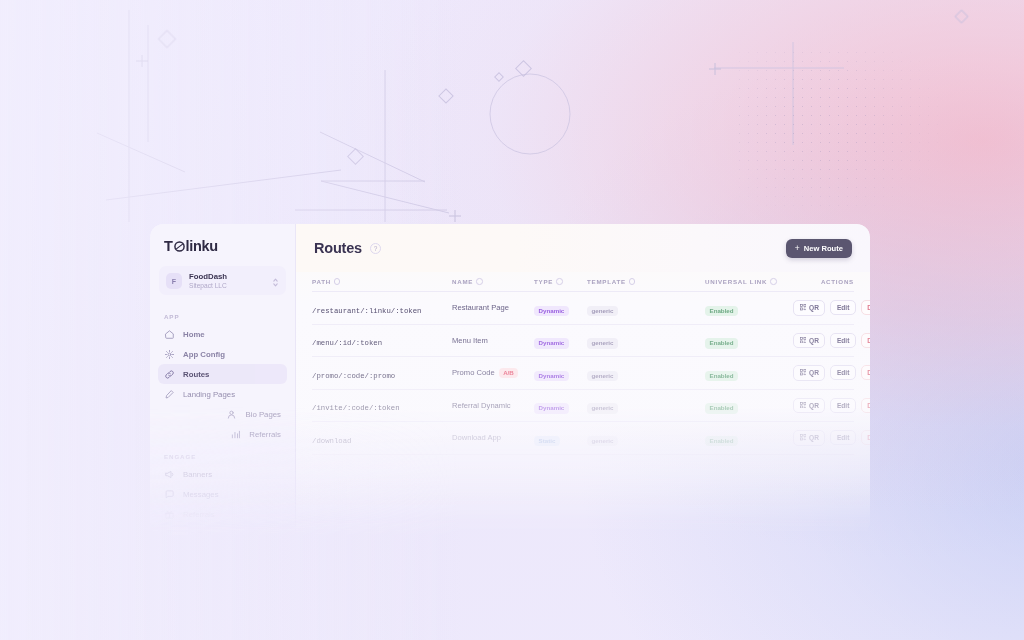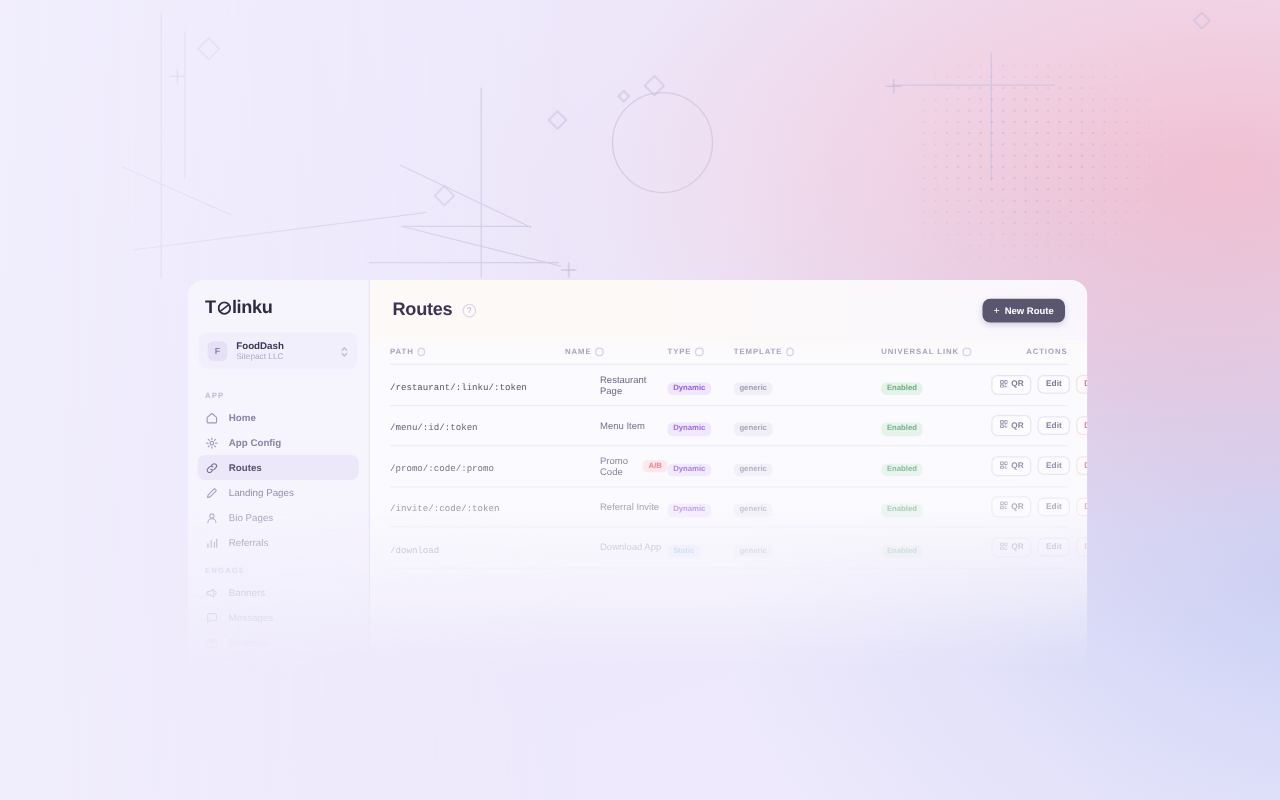--- a/index.html
+++ b/index.html
@@ -126,21 +126,21 @@
   .tbody-row { height:32.5px; border-bottom:1px solid #f0edf8; }
   .c-path { flex:0 0 140px; }
   .c-name { flex:0 0 82px; }
   .c-type { flex:0 0 53px; }
   .c-tpl  { flex:0 0 118px; }
   .c-link { flex:0 0 88px; }
   .c-act  { flex:1; display:flex; align-items:center; justify-content:flex-end; gap:5px; }
   .th.c-act { justify-content:flex-end; }
 
   .path-txt { font-family:"Liberation Mono", monospace; font-size:7.3px; color:#575071; }
-  .name-txt { font-size:7.6px; color:#6d6589; display:flex; align-items:center; gap:4px;margin-left:28px; }
+  .name-txt { font-size:7.6px; color:#6d6589; display:flex; align-items:center; gap:4px; }
 
   .badge { display:inline-block; font-size:6.2px; font-weight:700; padding:2px 4.5px; border-radius:4px; line-height:1.05; }
   .badge-dynamic { background:#f0e7fd; color:#9a60e0; }
   .badge-static  { background:#e3ecfb; color:#7fa0d8; }
   .badge-ab      { background:#fde6ea; color:#e8657f; }
   .badge-generic { background:#f1eff7; color:#a49cba; font-weight:600; }
   .badge-enabled { background:#e4f3ea; color:#6faa85; }
 
   .abtn {
     display:flex; align-items:center; gap:3px;
@@ -150,21 +150,21 @@
   }
   .abtn.danger { color:#e0798d; border-color:#f7dfe4; background:#fffcfd; }
   .abtn .qr { width:6.5px; height:6.5px; }
 
   
   .fade-1 { opacity:1; }
   .fade-2 { opacity:0.92; }
   .fade-3 { opacity:0.80; }
   .fade-4 { opacity:0.58; }
   .fade-5 { opacity:0.34; }
-  .nfade-1{ opacity:1;font-weight:bold; } .nfade-2{ opacity:0.9; } .nfade-3{ opacity:0.72; }
+  .nfade-1{ opacity:1;font-weight:bold; } .nfade-2{ opacity:0.9; } .nfade-3{ opacity:0.72;justify-content:flex-end; }
   .nfade-4{ opacity:0.5; } .nfade-5{ opacity:0.3; }
 </style>
 </head>
 <body>
 
 <div id="bg">
   <div class="bg-base"></div>
 
   <svg width="1024" height="640" viewBox="0 0 1024 640">
     <g stroke="#c9c2e0" stroke-width="1" fill="none" opacity="0.75">
@@ -442,21 +442,21 @@
                 <span>Edit</span>
               </div>
               <div class="abtn danger">
                 <span>Delete</span>
               </div>
             </div>
           </div>
           <div class="tr tbody-row fade-4">
             <div class="c-path"><span class="path-txt">/invite/:code/:token</span></div>
             <div class="c-name">
-              <span class="name-txt">Referral Invite</span>
+              <span class="name-txt">Referral Dynamic</span>
             </div>
             <div class="c-type"><span class="badge badge-dynamic">Dynamic</span></div>
             <div class="c-tpl"><span class="badge badge-generic">generic</span></div>
             <div class="c-link"><span class="badge badge-enabled">Enabled</span></div>
             <div class="c-act">
               <div class="abtn">
                 <span><svg class="qr" viewBox="0 0 10 10" fill="none" stroke="currentColor" stroke-width="1">
                     <rect x="0.8" y="0.8" width="3.2" height="3.2"></rect>
                     <rect x="6" y="0.8" width="3.2" height="3.2"></rect>
                     <rect x="0.8" y="6" width="3.2" height="3.2"></rect>

